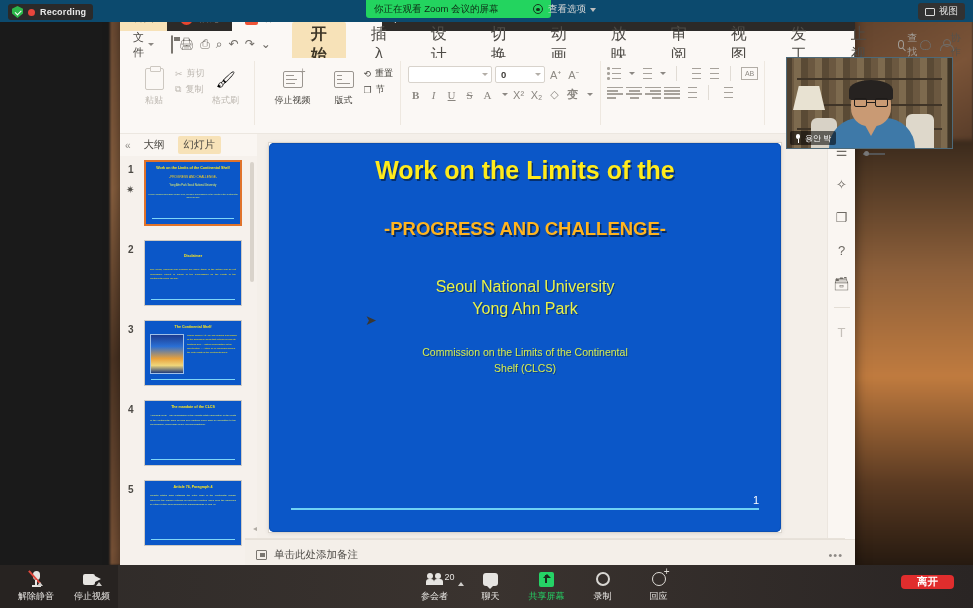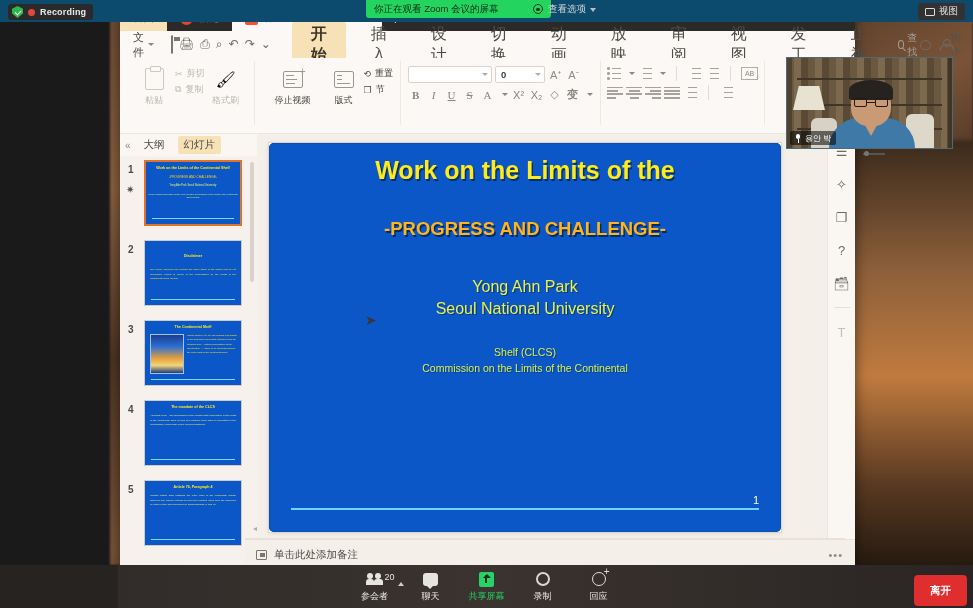--- a/index.html
+++ b/index.html
@@ -361,21 +361,21 @@
   .pcount { position: absolute; right: -11px; top: 1px; font-size: 9px; color: #e6e4e1; }
   .chat-ic { width: 15px; height: 13px; background: #e6e4e1; border-radius: 3px; position: relative; }
   .chat-ic::after{content:"";position:absolute;left:3px;bottom:-3px;border-left:4px solid transparent;border-right:4px solid transparent;border-top:4px solid #e6e4e1;}
   .share-ic { width: 15px; height: 15px; background: #25d366; border-radius: 2px; position: relative; }
   .share-ic::after{content:"";position:absolute;left:6px;top:3px;width:2.4px;height:8px;background:#1b2b1e;}
   .share-ic::before{content:"";position:absolute;left:3.5px;top:2.5px;border-left:4px solid transparent;border-right:4px solid transparent;border-bottom:4px solid #1b2b1e;}
   .rec-ic { width: 14px; height: 14px; border: 2px solid #d9d7d3; border-radius: 50%; }
   .react-ic { width: 14px; height: 14px; border: 1.6px solid #e0ded9; border-radius: 50%; position: relative; }
   .react-ic::after{content:"+";position:absolute;right:-5px;top:-7px;font-size:10px;color:#e0ded9;}
   .leave {
-    position: absolute; right: 6px; top: 10px; height: 31px; padding: 0 16px;
+    position: absolute; right: 19px; top: 10px; height: 14px; padding: 0 16px;
     background: #e02d2d; border-radius: 4px; color: #fff; font-size: 10.5px; font-weight: bold;
     display: flex; align-items: center; justify-content: center;
   }
   .zleft { display: flex; margin-left: 8px; }
   .zcenter { display: flex; margin: 0 auto; }
   .zdark-left { position: absolute; left: 0; bottom: 0; width: 118px; height: 43px; background: #272321; }
 </style>
 </head>
 <body>
 
@@ -694,26 +694,26 @@
       </div>
 
       <div class="editor">
         <div class="stage">
           <div class="slide">
             <div class="sl-title">
               <div>Work  on the Limits of the</div>
             </div>
             <div class="sl-progress">-PROGRESS AND CHALLENGE-</div>
             <div class="sl-author">
+              <div>Seoul National University</div>
               <div>Yong Ahn Park</div>
-              <div>Seoul National University</div>
             </div>
             <div class="sl-role">
+              <div>Commission on the Limits of the Continental</div>
               <div>Shelf (CLCS)</div>
-              <div>Commission on the Limits of the Continental</div>
             </div>
             <span class="sl-rule"></span>
             <span class="sl-pg">1</span>
           </div>
         </div>
         <span class="ed-vscroll"></span>
         <span class="caretmark">➤</span>
       </div>
 
       <div class="rail">
@@ -758,20 +758,39 @@
       <span class="nm">용안 박</span>
     </div>
   </div>
   <div class="vhandle">
       <i></i>
       <b></b>
     </div>
 
   <div class="zbar">
     <span class="zdark-left"></span>
+    <div class="zleft" style="z-index:2">
+      <div class="zitem">
+        <span class="ziw">
+          <span class="mic-ic">
+              <span class="mic-base"></span>
+              <span class="slash"></span>
+            </span>
+          <span class="zcaret"></span>
+        </span>
+        <span class="zl">解除静音</span>
+      </div>
+      <div class="zitem">
+        <span class="ziw">
+          <span class="cam-ic"></span>
+          <span class="zcaret"></span>
+        </span>
+        <span class="zl">停止视频</span>
+      </div>
+    </div>
 
     <div class="zcenter">
       <div class="zitem">
         <span class="ziw">
           <span class="ppl-ic">
               <b></b>
               <b></b>
               <i></i>
               <i></i>
             </span>

